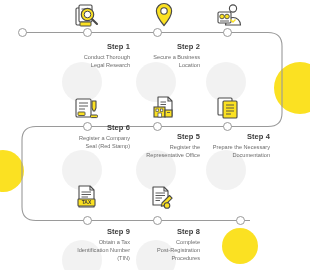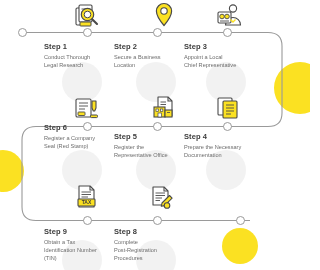--- a/index.html
+++ b/index.html
@@ -22,21 +22,21 @@
   .halo{position:absolute;border-radius:50%;background:#f0f0f0;opacity:.85;}
 
   
   #path-svg{position:absolute;left:0;top:0;width:310px;height:270px;}
 
   
   .node{position:absolute;width:9px;height:9px;border-radius:50%;
         background:#ffffff;border:1.2px solid #9a9a9a;box-sizing:border-box;}
 
   
-  .step{position:absolute;width:86px;text-align:left;}
+  .step{position:absolute;width:86px;text-align:right;}
   .step .title{font-size:7.5px;font-weight:bold;color:#3b3b3b;letter-spacing:.1px;}
   .step .desc{font-size:5.6px;color:#6d6d6d;line-height:1.45;margin-top:1.5px;}
 
   
   .icon{position:absolute;width:34px;height:30px;}
   .icon svg{width:100%;height:100%;display:block;}
 </style>
 </head>
 <body>
 
@@ -176,27 +176,20 @@
   </div>
 
   <div class="step" style="left:114px;top:42px;">
     <div class="title">Step 2</div>
     <div class="desc">
       <div>Secure a Business</div>
       <div>Location</div>
     </div>
   </div>
 
-  <div class="step" style="left:184px;top:42px;">
-    <div class="title">Step 3</div>
-    <div class="desc">
-      <div>Appoint a Local</div>
-      <div>Chief Representative</div>
-    </div>
-  </div>
 
   <div class="step" style="left:44px;top:123px;">
     <div class="title">Step 6</div>
     <div class="desc">
       <div>Register a Company</div>
       <div>Seal (Red Stamp)</div>
     </div>
   </div>
 
   <div class="step" style="left:114px;top:132px;">

